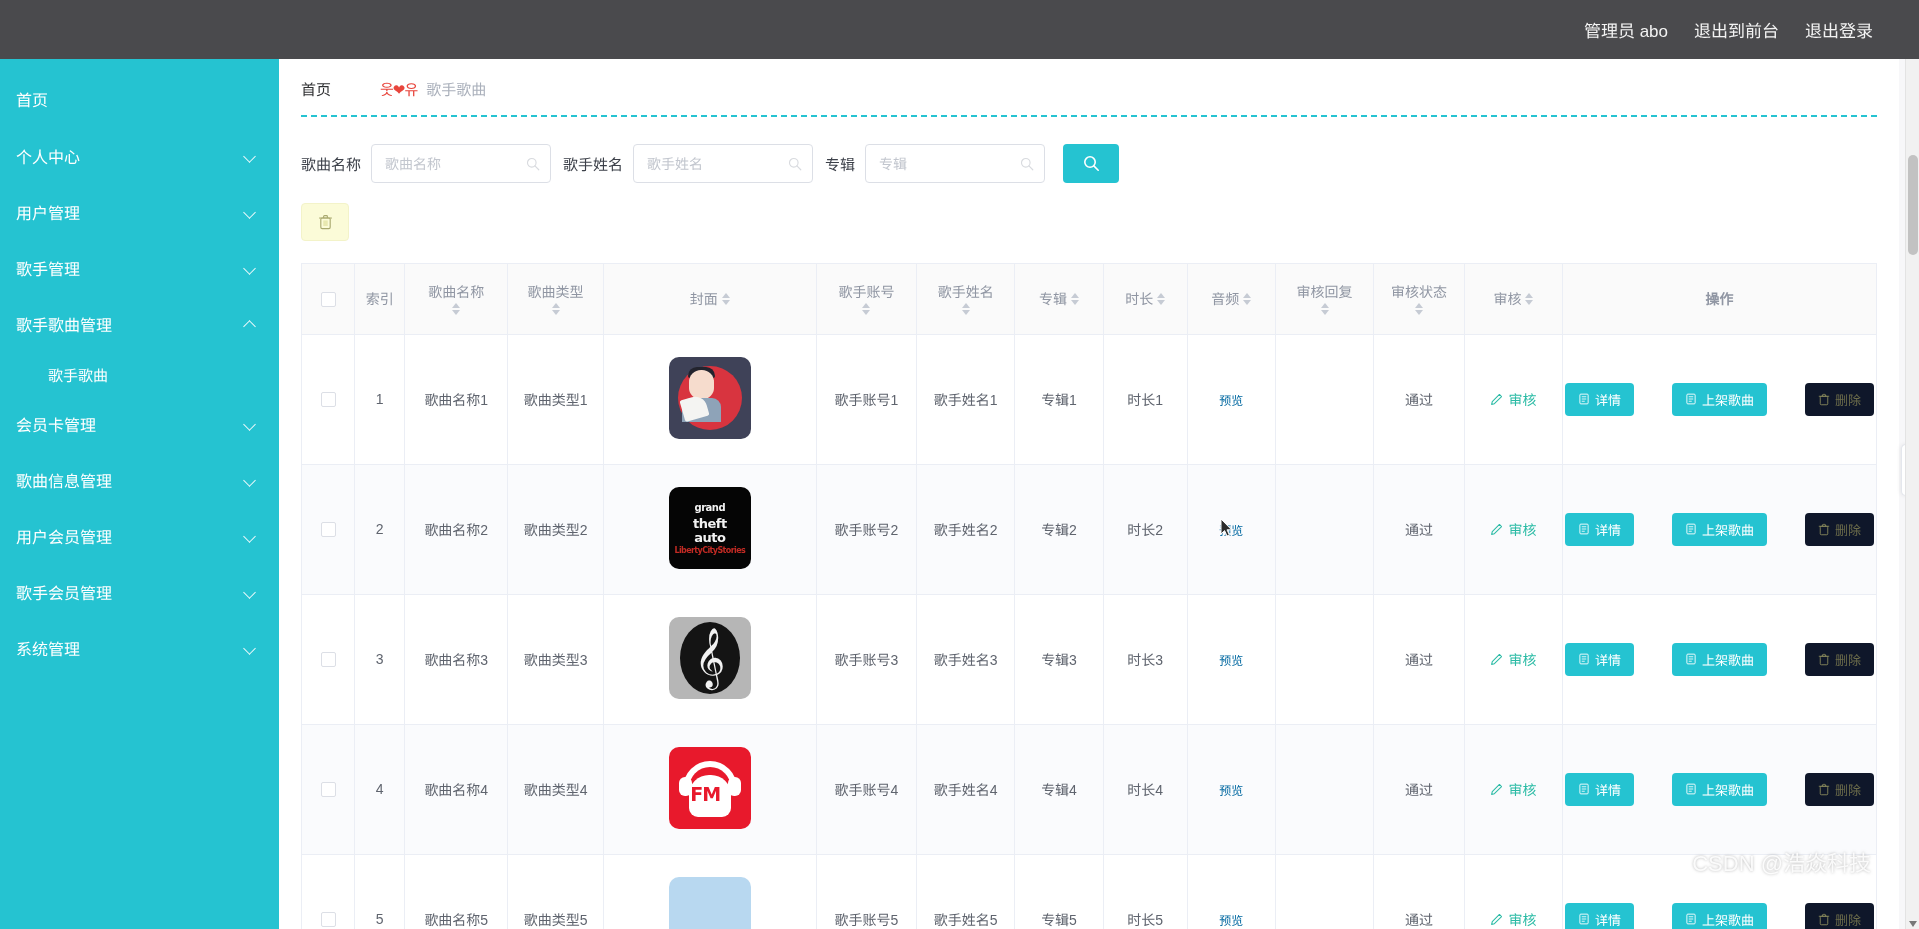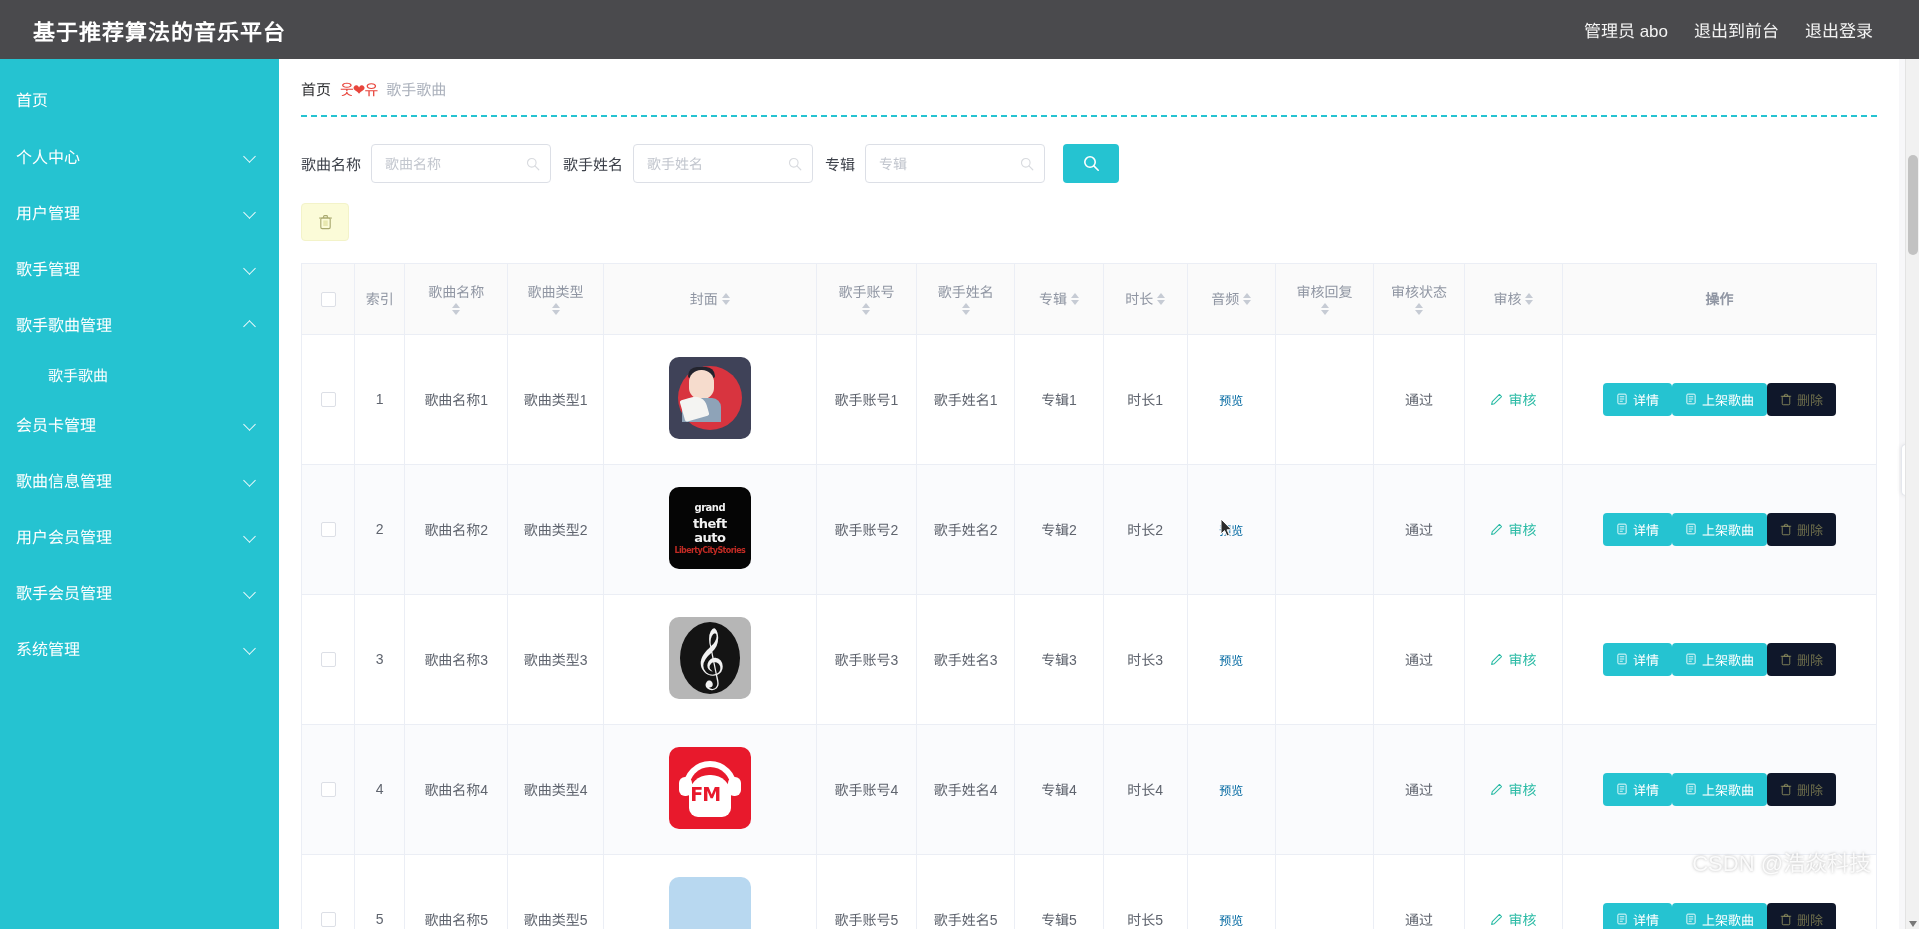--- a/index.html
+++ b/index.html
@@ -127,20 +127,21 @@
     color: #aab0bb;
     cursor: default;
     font-weight: normal;
   }
   #crumb-sep {
     font-size: 15px;
     color: #e8453c;
     letter-spacing: -1px;
     white-space: nowrap;
     user-select: none;
+    margin-left: 40px;
   }
 
   
   #search-row {
     display: flex; align-items: center;
     gap: 12px;
     padding: 27px 0 0 22px;
   }
   .field-group { display: flex; align-items: center; gap: 10px; }
   .field-label {
@@ -282,21 +283,22 @@
     font-size: 12px;
     cursor: pointer;
   }
 
   .audit-cell {
     display: inline-flex; align-items: center; gap: 5px;
     color: #2bbba5; font-size: 14px; cursor: pointer;
   }
 
   .op-cell {
-    display: flex; align-items: center; justify-content: center;
+    display: flex; align-items: center; justify-content: space-between;
+    gap: 9px;
   }
   .btn {
     display: inline-flex; align-items: center; justify-content: center;
     gap: 5px;
     height: 33px;
     padding: 0 13px;
     border-radius: 4px;
     font-size: 13px;
     border: none;
     cursor: pointer;
@@ -466,21 +468,20 @@
     width: 13px; height: 19px;
     background: #fff; border-radius: 6px;
   }
   .cover-d .earpad-l { left: 10px; }
   .cover-d .earpad-r { right: 10px; }
 </style>
 </head>
 <body>
 
 <div id="topbar">
-  <div id="brand-title">基于推荐算法的音乐平台</div>
   <div id="topbar-right">
     <span class="topbar-link">管理员 abo</span>
     <span class="topbar-link">退出到前台</span>
     <span class="topbar-link">退出登录</span>
   </div>
 </div>
 
 <nav id="sidebar">
 
   <div class="gap-12"></div>

